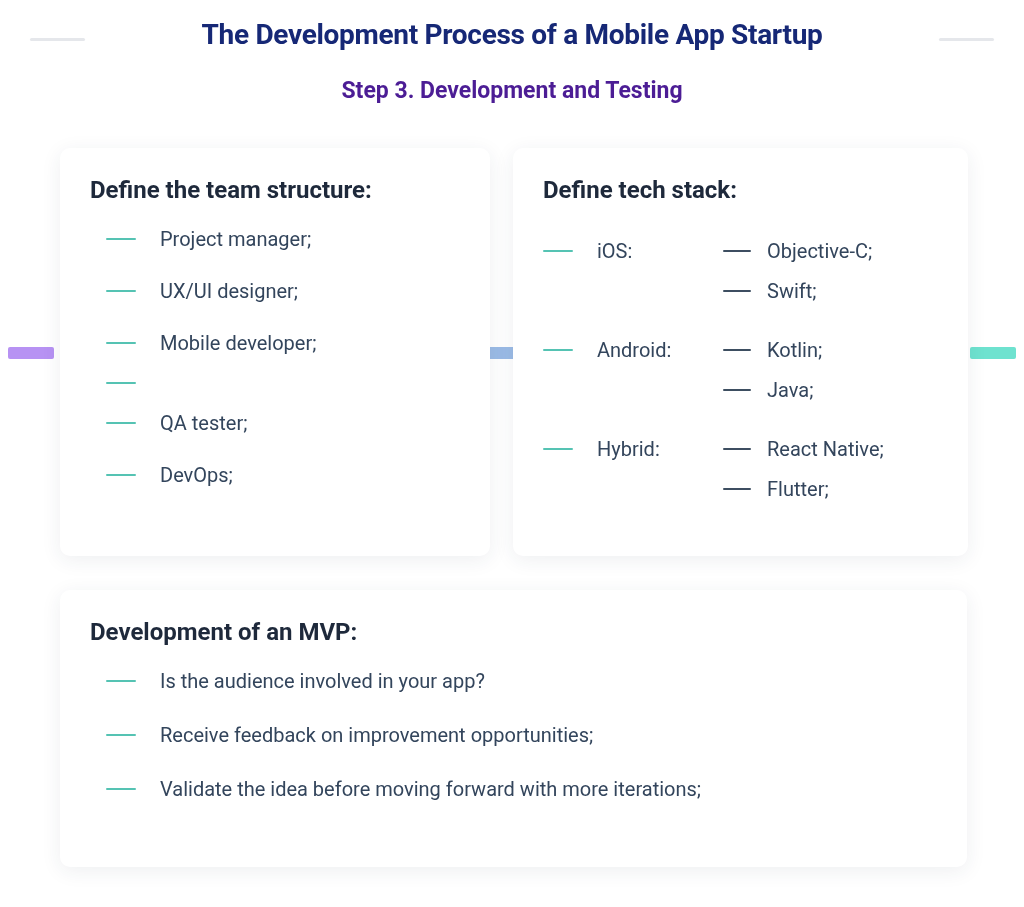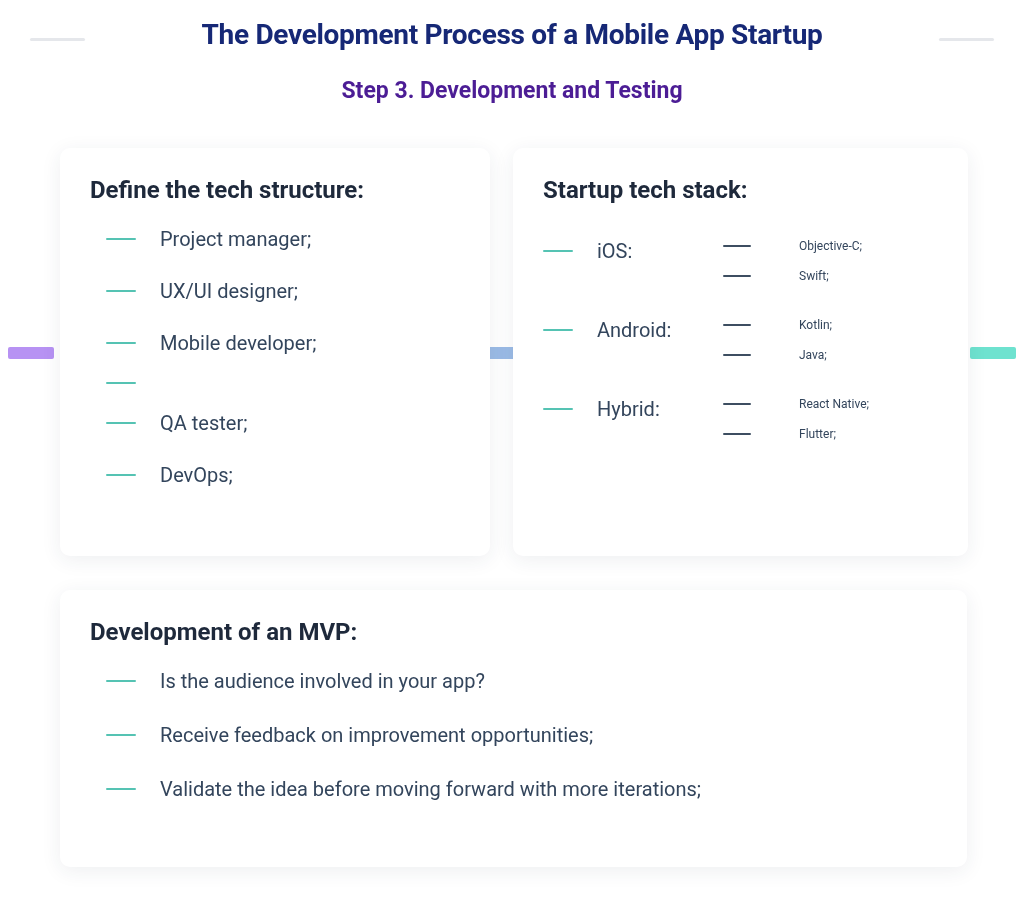--- a/index.html
+++ b/index.html
@@ -157,24 +157,23 @@
       color: #33455c;
     }
 
     .tech-right {
       flex: 1;
     }
 
     .tech-right .tech-item {
       display: flex;
       align-items: center;
-      font-size: 12px;
+      font-size: 20px;
       color: #33455c;
       margin-bottom: 16px;
-      gap: 32px;
     }
     .tech-right .tech-item:last-child { margin-bottom: 0; }
 
     .tech-right .dash {
       margin-right: 16px;
       width: 28px;
       flex: 0 0 28px;
     }
   </style>
 </head>
@@ -184,21 +183,21 @@
 <div class="top-dash right"></div>
 
 <div class="accent-bar accent-purple"></div>
 <div class="accent-bar accent-blue"></div>
 <div class="accent-bar accent-teal"></div>
 
 <h1>The Development Process of a Mobile App Startup</h1>
 <h2>Step 3. Development and Testing</h2>
 
 <div class="card card-team">
-  <div class="card-title">Define the tech structure:</div>
+  <div class="card-title">Define the team structure:</div>
   <ul class="dash-list">
     <li>
         <span class="dash teal"></span>
         <span>Project manager;</span>
       </li>
     <li>
         <span class="dash teal"></span>
         <span>UX/UI designer;</span>
       </li>
     <li>
@@ -213,21 +212,21 @@
         <span>QA tester;</span>
       </li>
     <li>
         <span class="dash teal"></span>
         <span>DevOps;</span>
       </li>
   </ul>
 </div>
 
 <div class="card card-tech">
-  <div class="card-title">Startup tech stack:</div>
+  <div class="card-title">Define tech stack:</div>
 
   <div class="tech-row">
     <div class="tech-left">
       <span class="dash teal"></span>
       <span>iOS:</span>
     </div>
     <div class="tech-right">
       <div class="tech-item">
           <span class="dash dark"></span>
           <span>Objective-C;</span>

